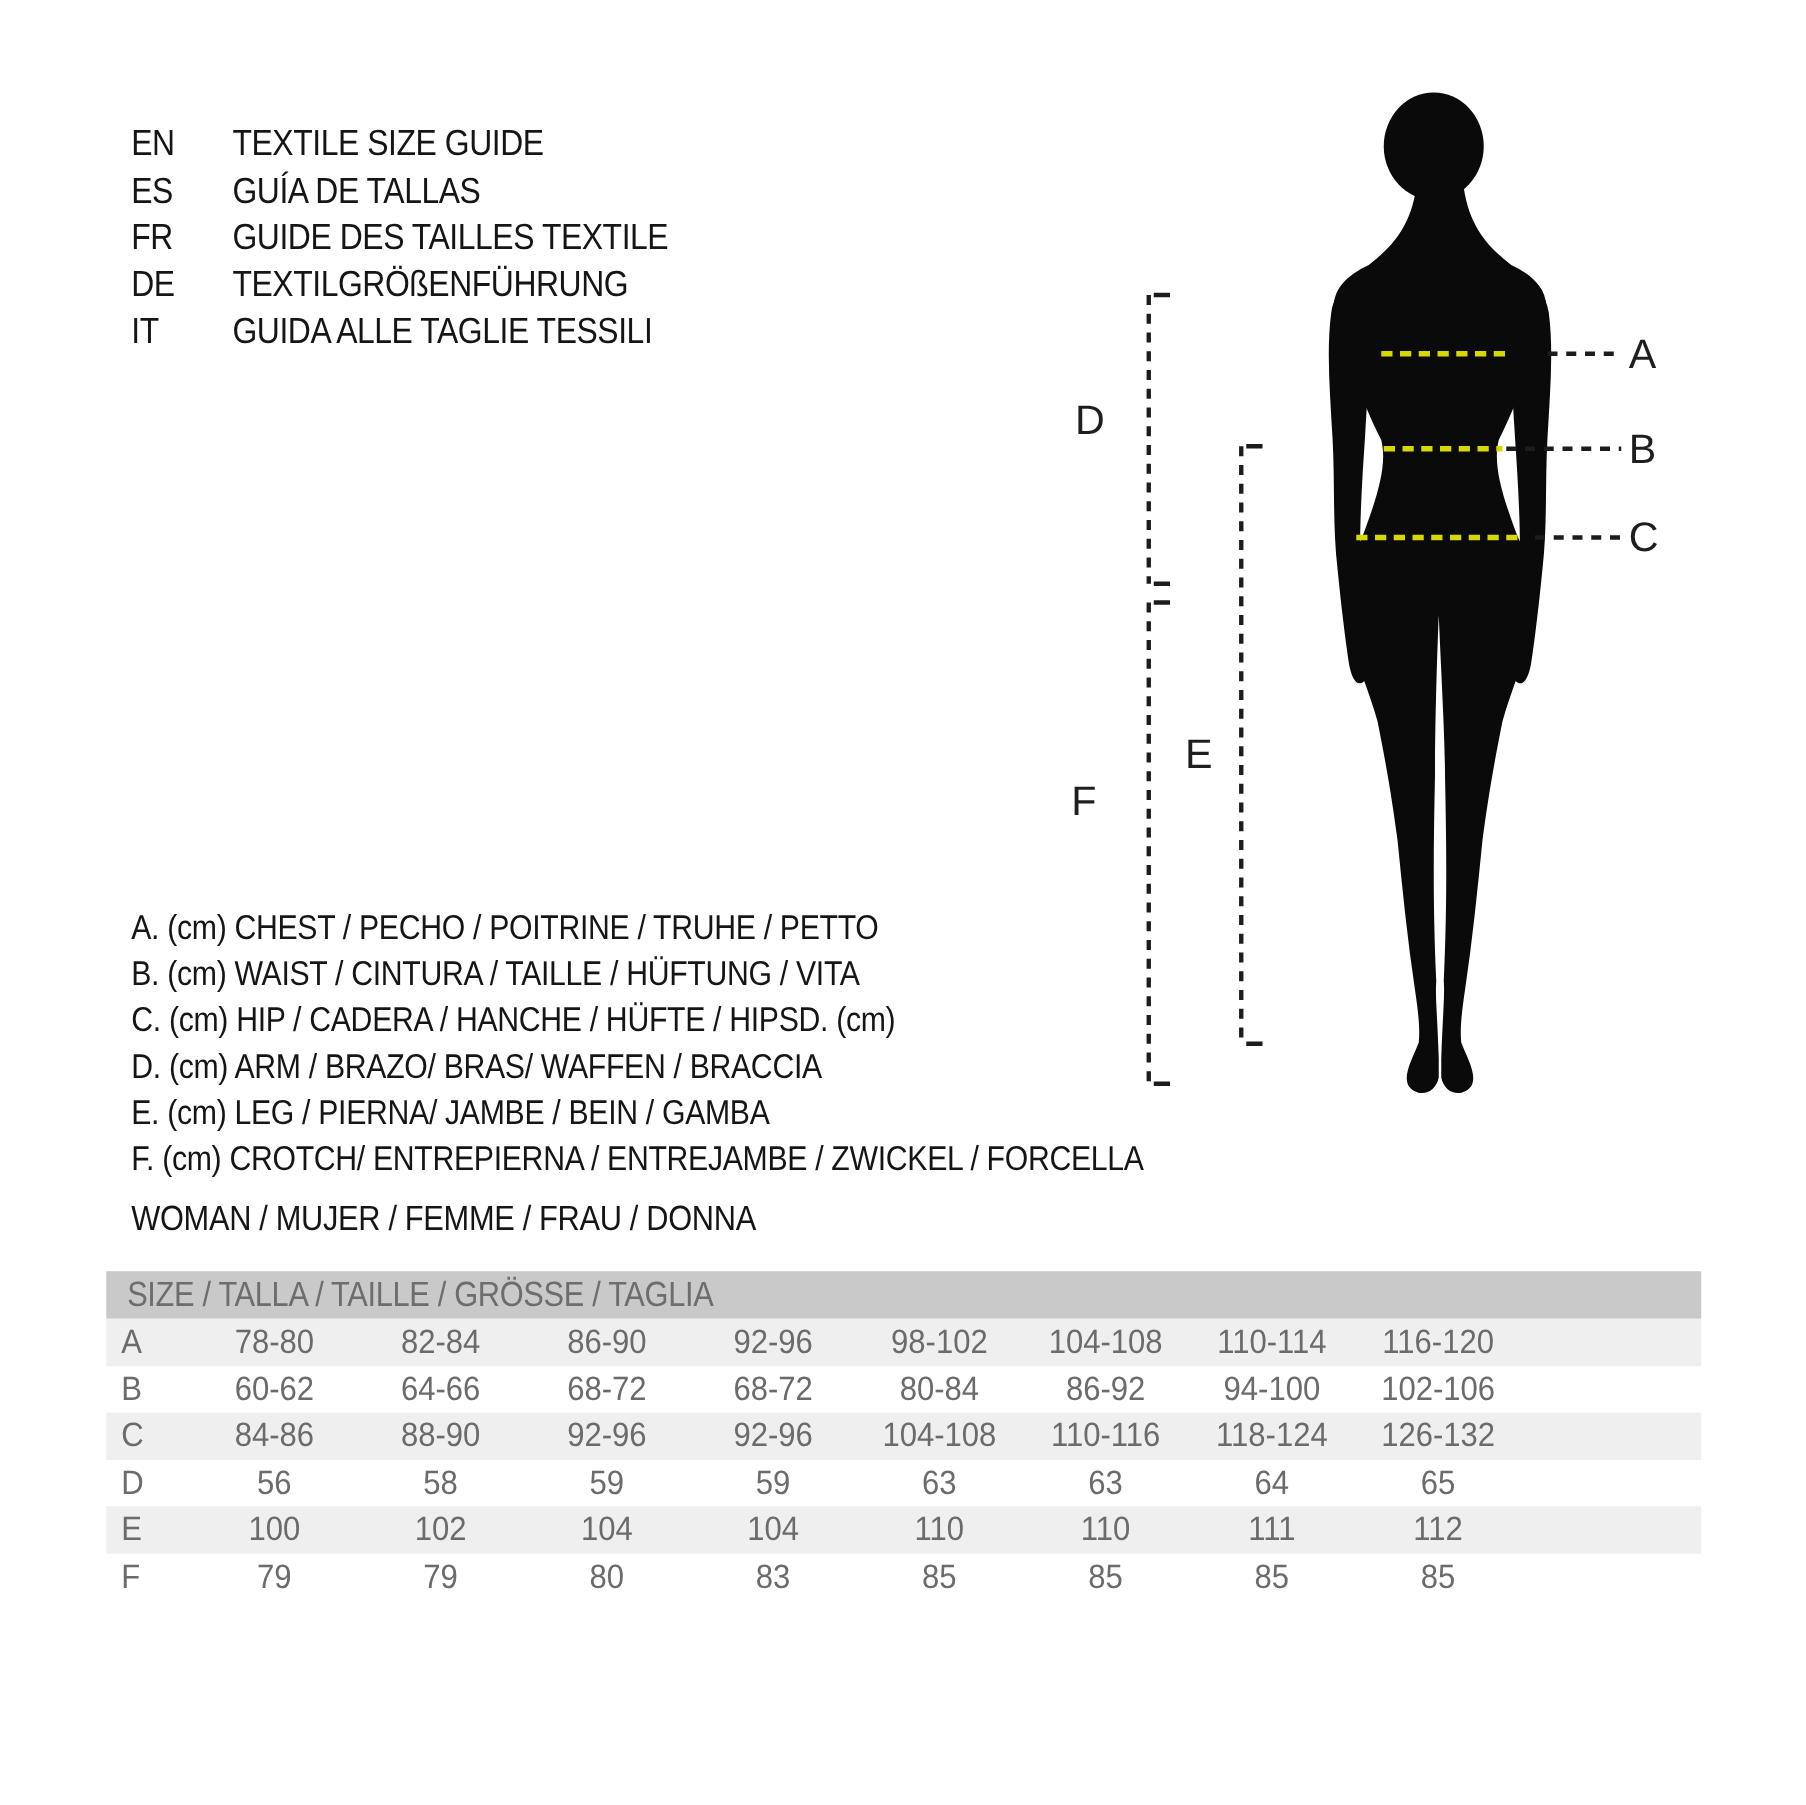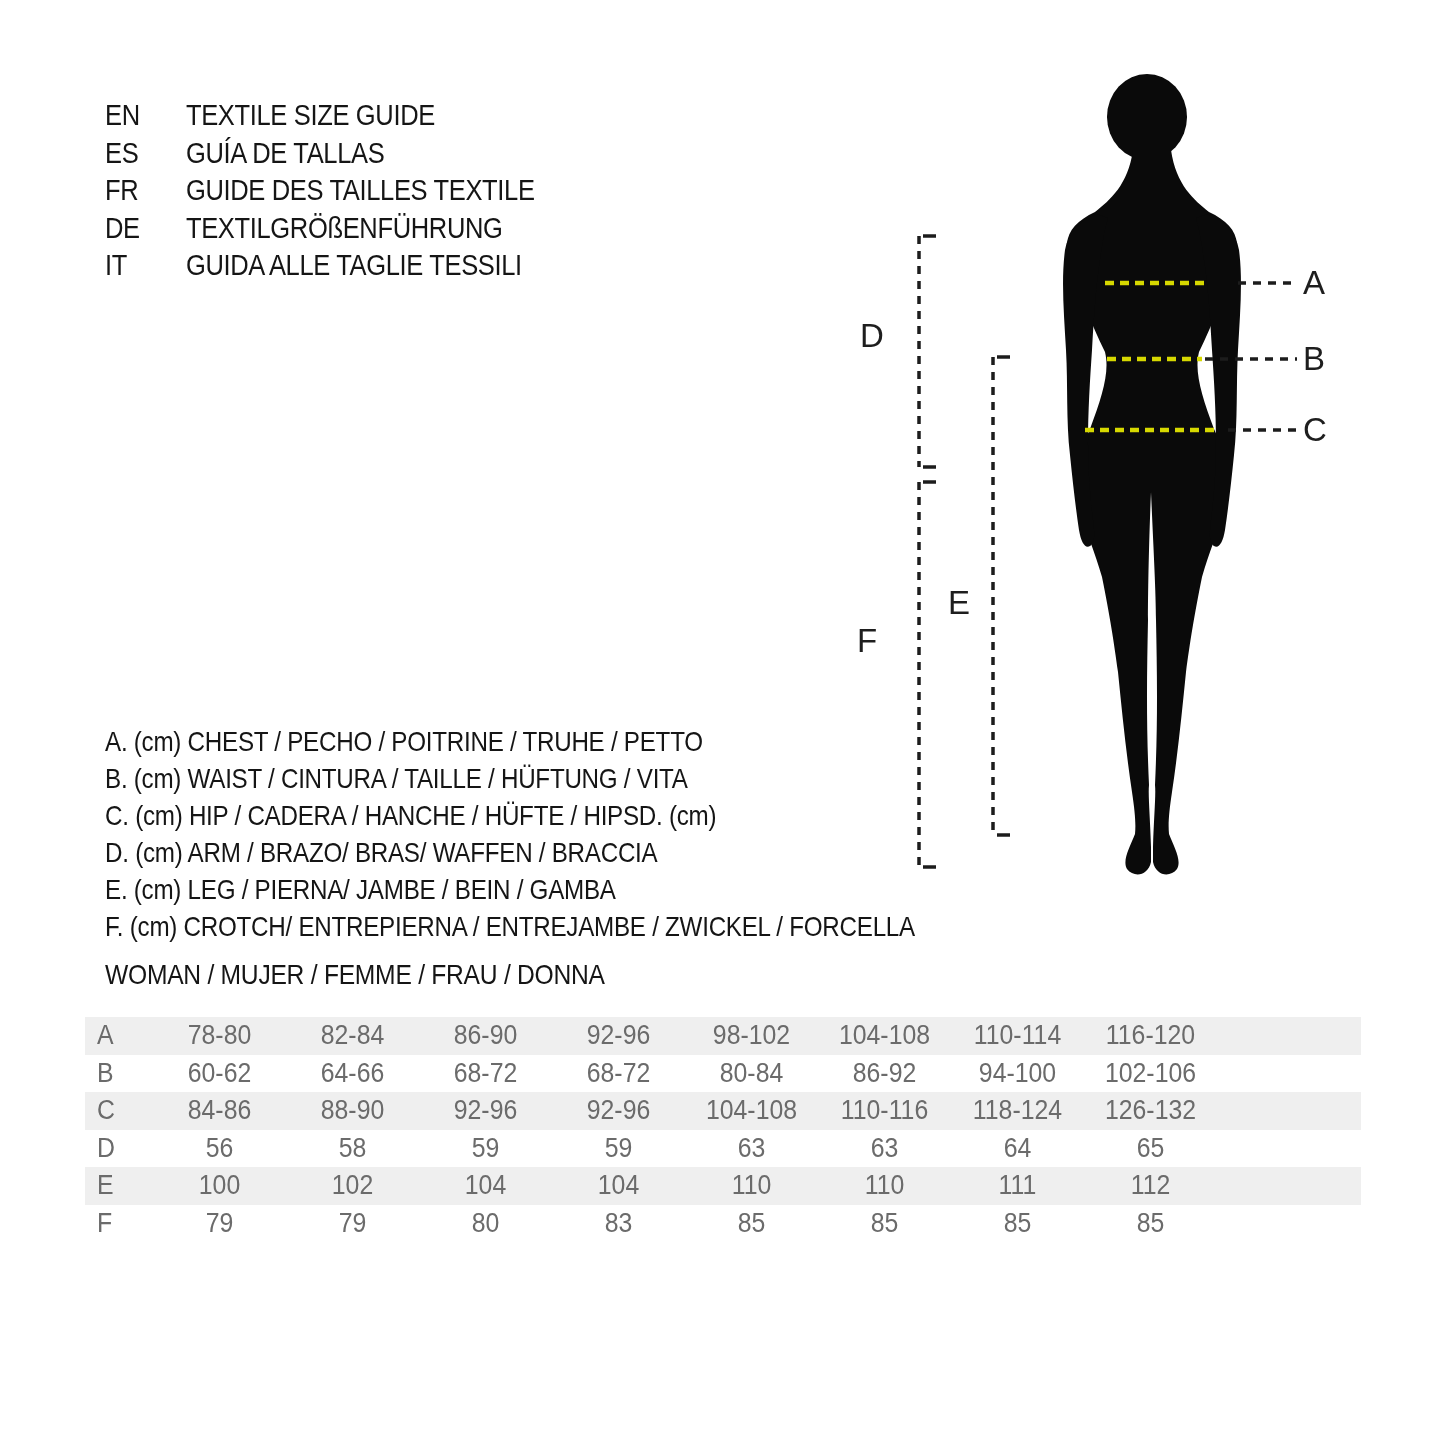--- a/index.html
+++ b/index.html
@@ -194,20 +194,23 @@
     <div>B. (cm) WAIST / CINTURA / TAILLE / HÜFTUNG / VITA</div>
     <div>C. (cm) HIP / CADERA / HANCHE / HÜFTE / HIPSD. (cm)</div>
     <div>D. (cm) ARM / BRAZO/ BRAS/ WAFFEN / BRACCIA</div>
     <div>E. (cm) LEG / PIERNA/ JAMBE / BEIN / GAMBA</div>
     <div>F. (cm) CROTCH/ ENTREPIERNA / ENTREJAMBE / ZWICKEL / FORCELLA</div>
   </div>
 
   <div class="gender-heading">WOMAN / MUJER / FEMME / FRAU / DONNA</div>
 
   <div class="size-table">
+    <div class="st-header">
+      <span class="st-header-text">SIZE / TALLA / TAILLE / GRÖSSE / TAGLIA</span>
+    </div>
     <div class="st-body">
       <div class="tr">
         <span class="cell-label">A</span>
         <span class="cell">78-80</span>
         <span class="cell">82-84</span>
         <span class="cell">86-90</span>
         <span class="cell">92-96</span>
         <span class="cell">98-102</span>
         <span class="cell">104-108</span>
         <span class="cell">110-114</span>

